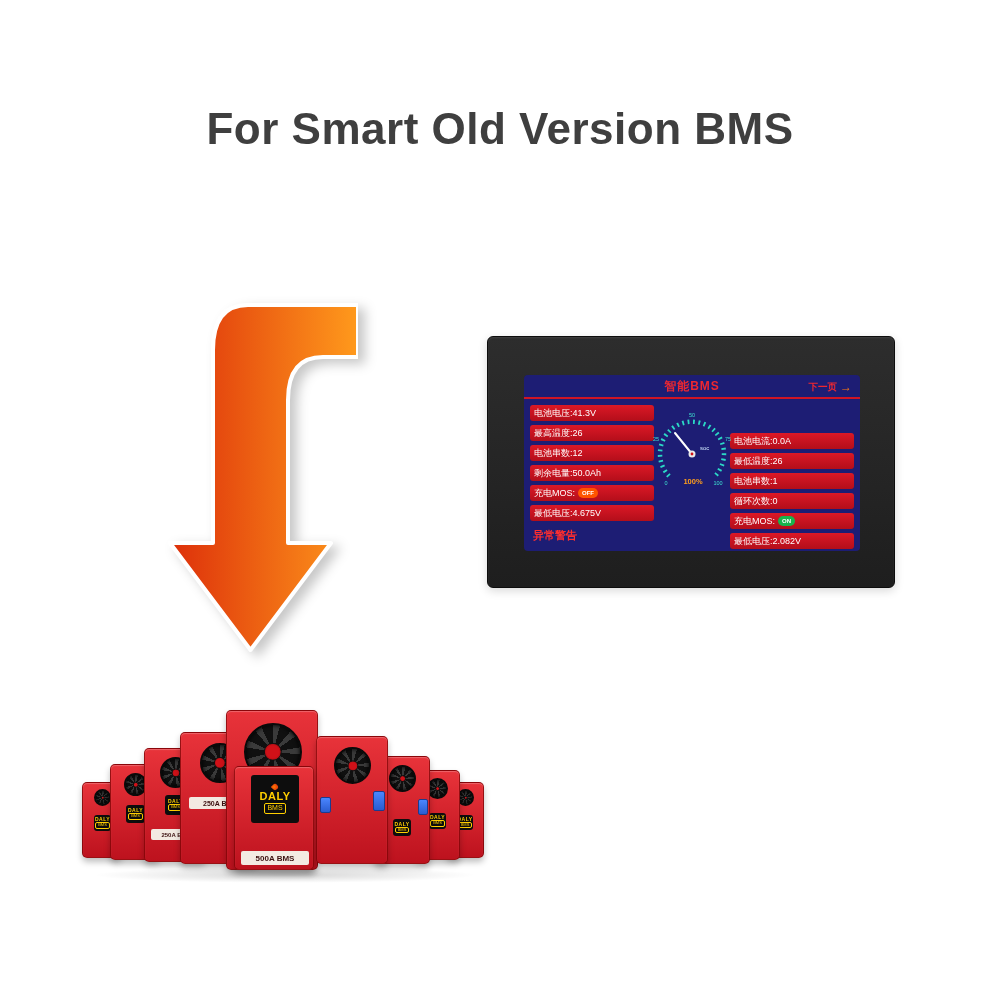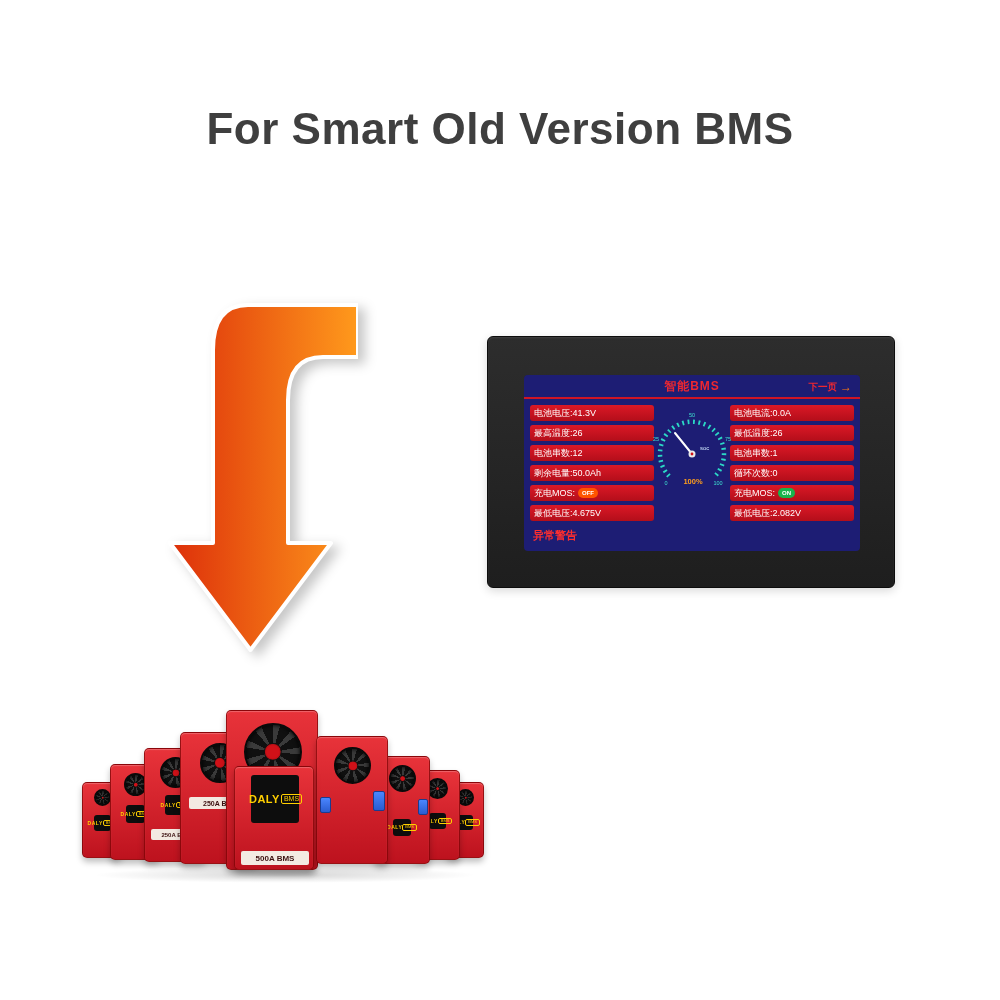--- a/index.html
+++ b/index.html
@@ -38,21 +38,21 @@
   }
   .hd-title { color:#ee2730; font-size:12px; font-weight:bold; letter-spacing:1px; }
   .hd-next {
     position:absolute; right:8px; top:0; height:24px; display:flex; align-items:center; gap:3px;
     color:#ee2730; font-size:9.5px; font-weight:bold; cursor:pointer;
   }
   .hd-arrow { color:#ff7b12; font-size:12px; font-weight:bold; line-height:1; }
 
   .col { position:absolute; top:30px; width:124px; display:flex; flex-direction:column; gap:4px; }
   .col-left  { left:6px; }
-  .col-right { left:206px; }
+  .col-right { left:206px;margin-top:28px; }
   .row {
     height:16px; background:linear-gradient(180deg,#dc1826,#b30e1a);
     border-radius:3px; display:flex; align-items:center; padding:0 4px;
     font-size:9px; color:#ffffff; white-space:nowrap; overflow:hidden;
   }
   .row .val { color:#ffffff; }
   .pill {
     margin-left:3px; padding:0 4px; height:10px; border-radius:5px;
     display:flex; align-items:center; font-size:6px; font-weight:bold; color:#fff; cursor:pointer;
   }
@@ -85,21 +85,21 @@
     background:repeating-conic-gradient(#3a3a3a 0 15deg, #101010 15deg 40deg);
     border:2px solid #0a0a0a; box-shadow:inset 0 0 4px #000;
   }
   .hub {
     position:absolute; left:50%; top:50%; width:34%; height:34%;
     transform:translate(-50%,-50%); border-radius:50%;
     background:radial-gradient(circle,#d01118 55%, #6d060a 100%); border:1px solid #111;
   }
   .logo {
     position:absolute; background:#0d0d0d; border-radius:3px; color:#ffcf00;
-    display:flex; flex-direction:row; align-items:center; justify-content:center; gap:1px;
+    display:flex; flex-direction:column; align-items:center; justify-content:center; gap:1px;
   }
   .logo .flame { width:6px; height:6px; border-radius:50% 50% 50% 0; transform:rotate(45deg);
     background:radial-gradient(circle at 40% 60%, #ff7a00, #d41f12); }
   .logo .d { font-weight:bold; letter-spacing:.5px; line-height:1; }
   .logo .b { border:1px solid #ffcf00; border-radius:2px; padding:0 2px; line-height:1.2; }
   .logo.big .d { font-size:11px; } .logo.big .b { font-size:7px; }
   .logo.mini { gap:0; } .logo.mini .d { font-size:5px; } .logo.mini .b { font-size:4px; border-width:1px; }
   .strip {
     position:absolute; background:#f3eae2; color:#3c1010; font-weight:bold;
     border-radius:2px; display:flex; align-items:center; justify-content:center; white-space:nowrap;

